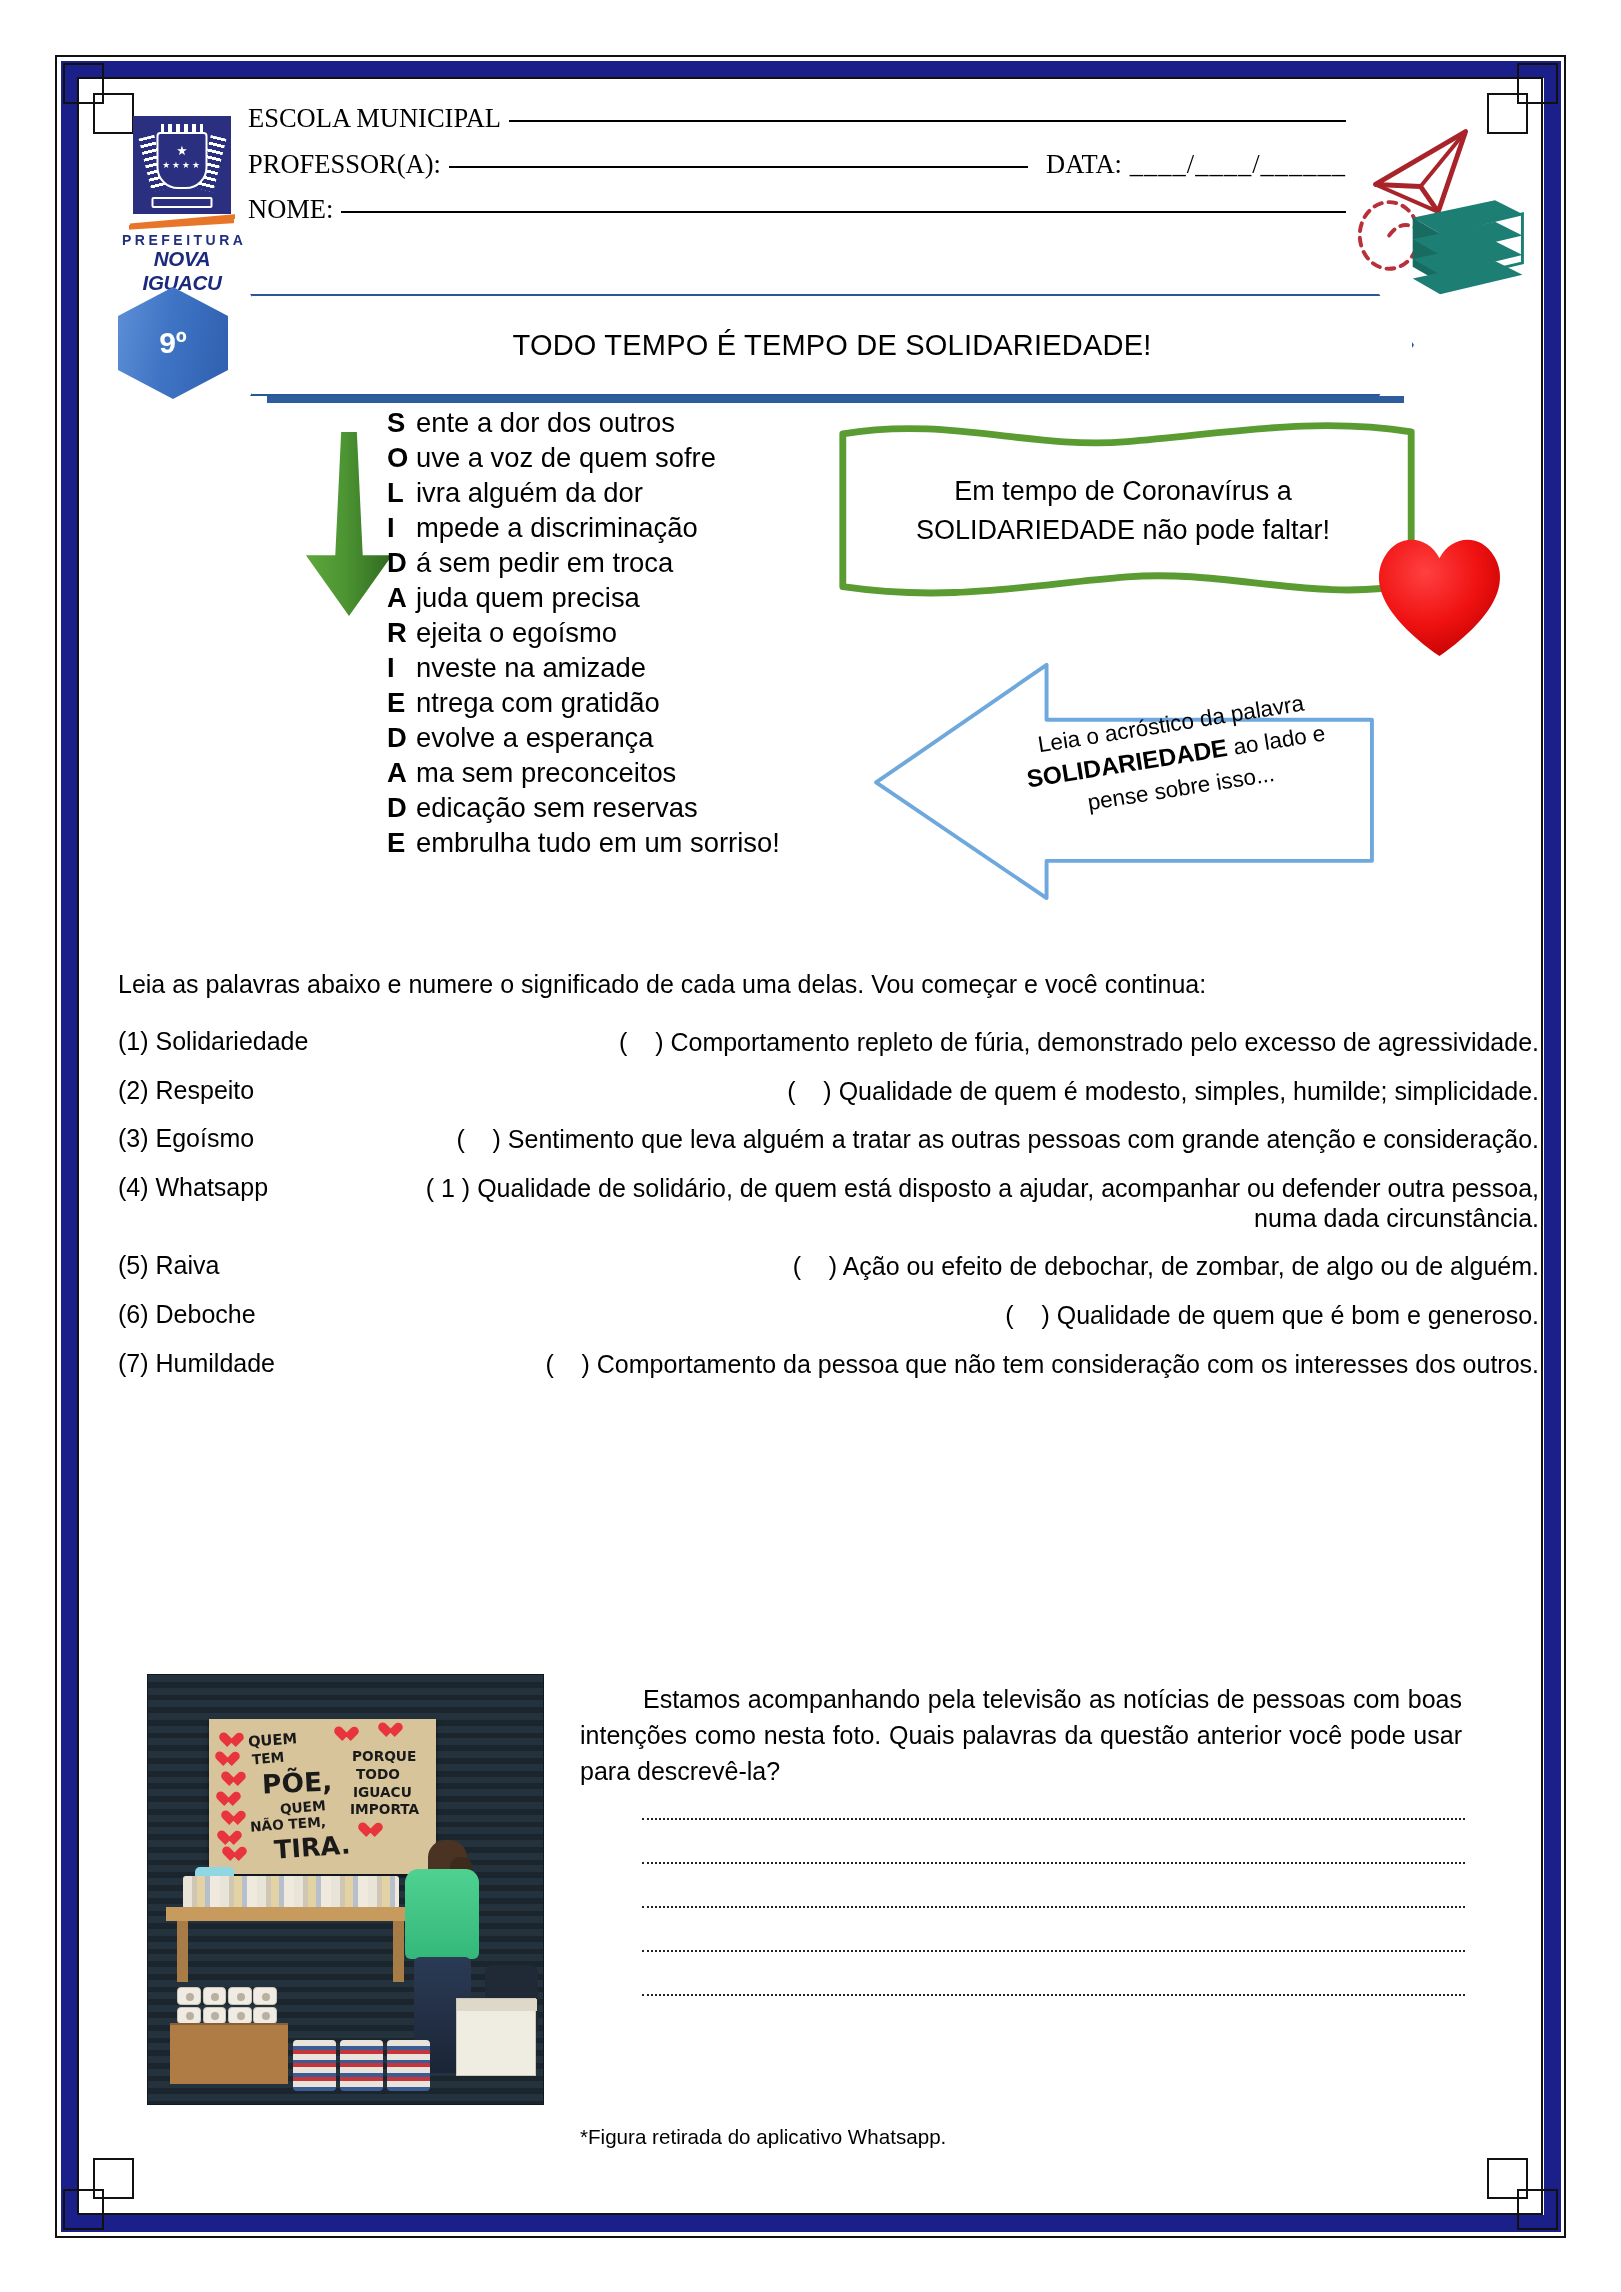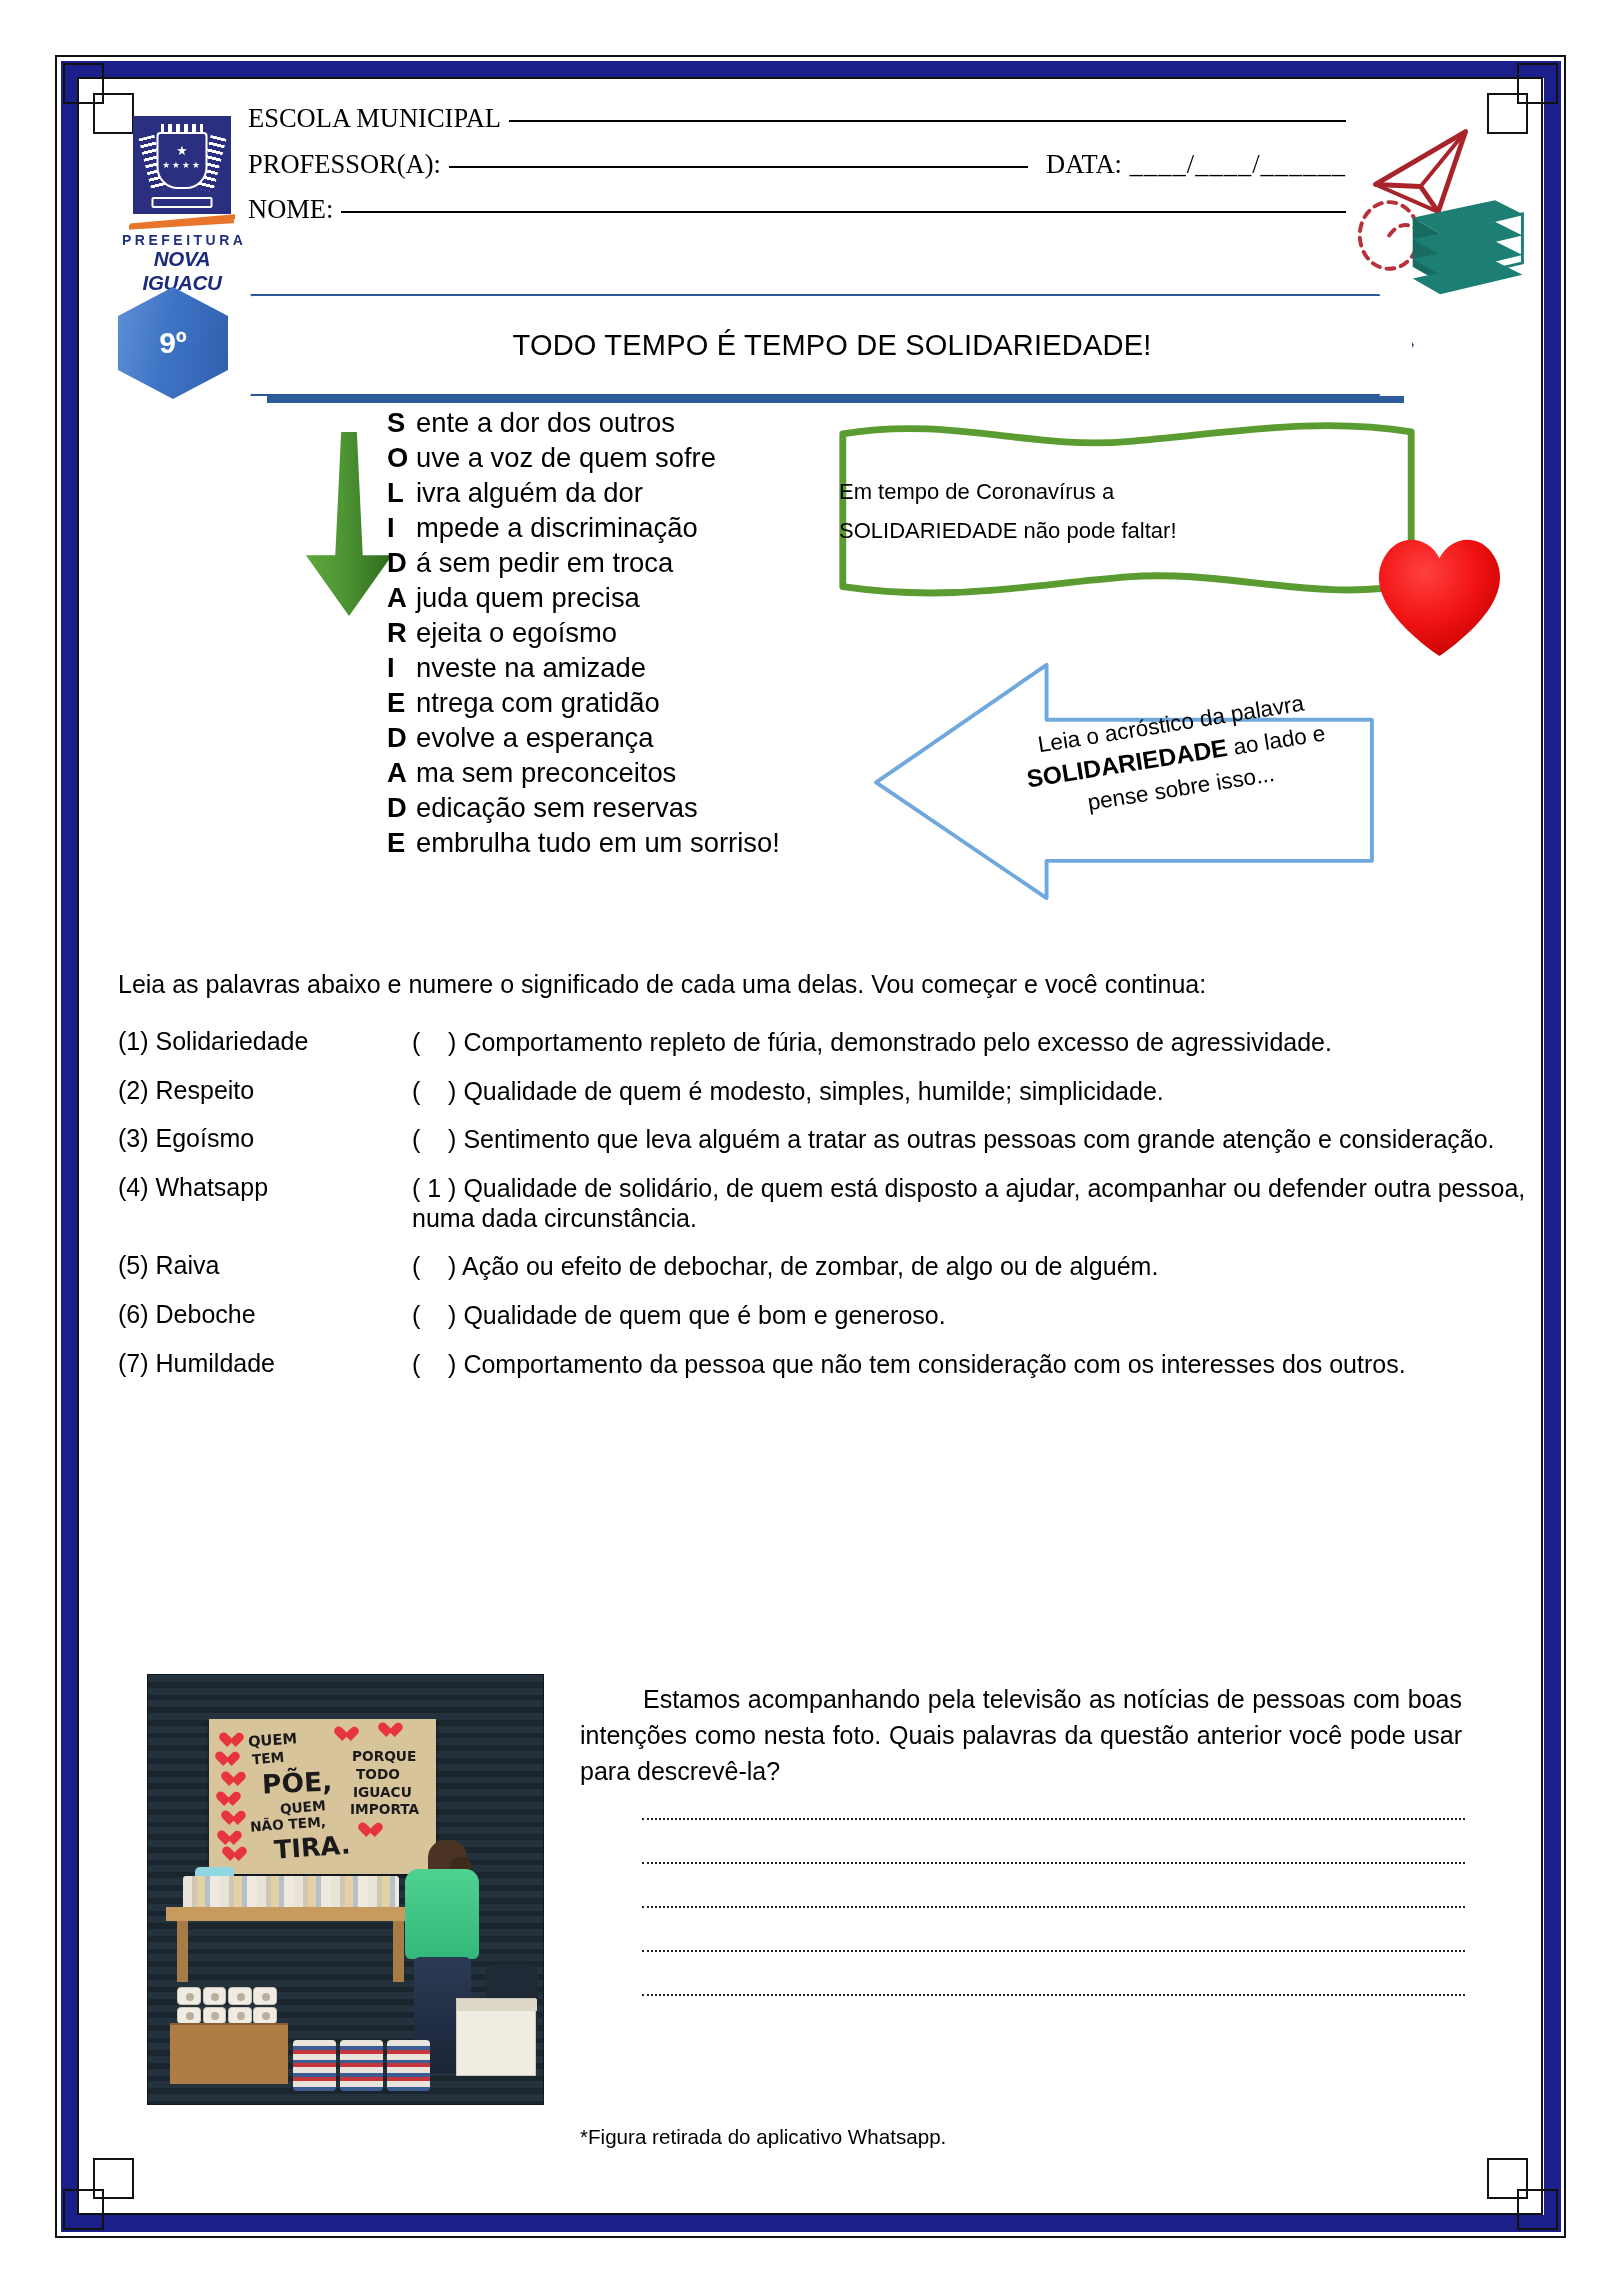--- a/index.html
+++ b/index.html
@@ -158,22 +158,22 @@
 
   .acrostic { position: absolute; left: 387px; top: 405px; width: 421px; }
   .ac-line { display: flex; align-items: baseline; font-size: 27.4px; line-height: 35px; color: #000; }
   .ac-letter { font-weight: bold; width: 29px; display: inline-block; }
   .ac-rest { }
 
   
   .wavy { position: absolute; left: 833px; top: 420px; width: 588px; height: 206px; }
   .wavy-text {
     position: absolute; left: 839px; top: 472px;
-    width: 568px; 
-    font-size: 22px; line-height: 39px; color: #000;
+    width: 568px; text-align: center;
+    font-size: 27px; line-height: 39px; color: #000;
   }
 
   
   .heart-big { position: absolute; left: 1369px; top: 529px; width: 142px; height: 132px; }
 
   
   .bluearrow { position: absolute; left: 868px; top: 659px; width: 510px; height: 245px; }
   .bluearrow-text {
     position: absolute; left: 980px; top: 708px;
     width: 392px; text-align: center;
@@ -183,21 +183,21 @@
   .bluearrow-text b { font-size: 24.5px; }
 
   
   .q-intro {
     position: absolute; left: 118px; top: 970px; width: 1411px;
     font-size: 25px; color: #000;
   }
   .matchlist { position: absolute; left: 118px; top: 1027px; width: 1421px; }
   .match-row { display: flex; align-items: flex-start; margin-bottom: 18.6px; }
   .match-word { width: 294px; flex: 0 0 294px; font-size: 25px; color: #000; padding-left: 0px; }
-  .match-def { flex: 1; font-size: 25px; color: #000; line-height: 30px; }
+  .match-def { flex: 1; font-size: 25px; color: #000; line-height: 30px; text-align: right; }
   .paren { white-space: pre; }
 
   
   .photo {
     position: absolute; left: 147px; top: 1674px;
     width: 397px; height: 431px;
     overflow: hidden;
     background: #1d2a33;
     border: 1px solid #101820;
   }

